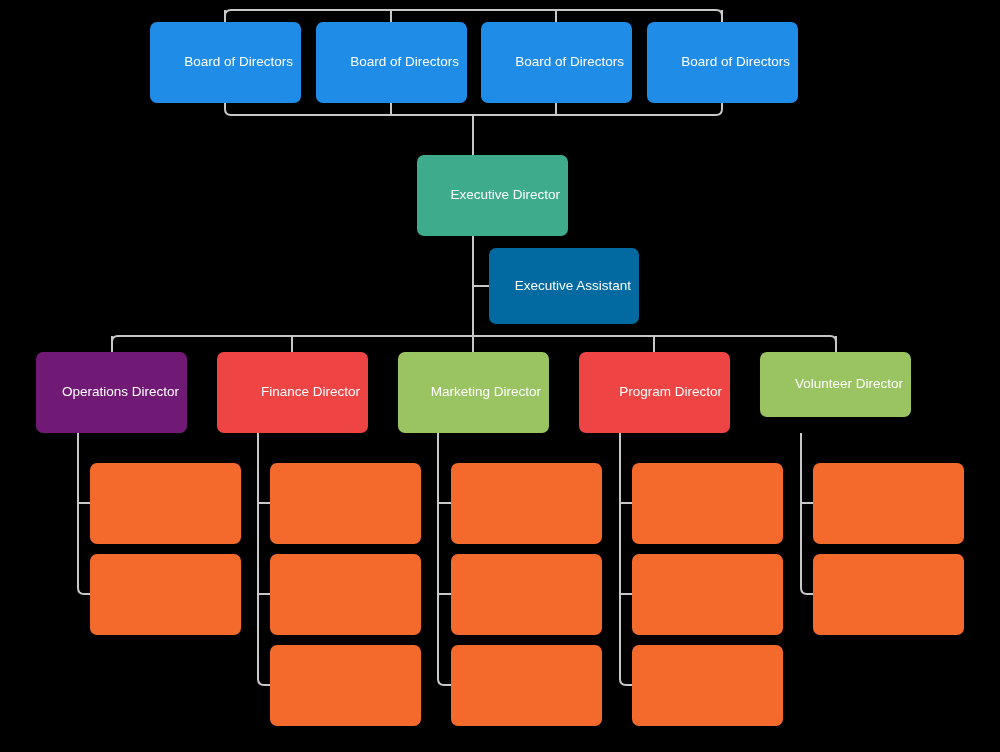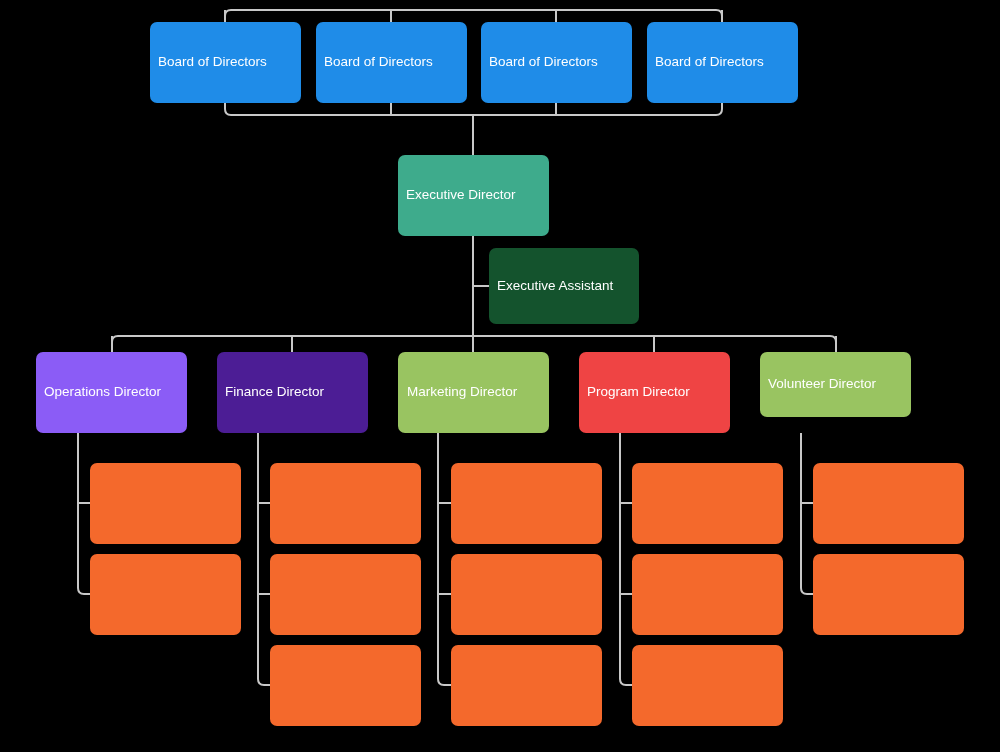--- a/index.html
+++ b/index.html
@@ -25,34 +25,34 @@
     width: 1000px;
     height: 752px;
     pointer-events: none;
   }
   .node {
     position: absolute;
     box-sizing: border-box;
     border-radius: 7px;
     display: flex;
     align-items: center;
-    justify-content: flex-start;
+    justify-content: flex-end;
     text-align: center;
     color: #ffffff;
     font-size: 13.5px;
     line-height: 1.25;
     padding: 4px 8px;
     cursor: pointer;
   }
   .node-label {
     display: block;
     white-space: nowrap;
   }
   .lvl-board   { background: #1f8ce8; }
-  .lvl-exec    { background: #3eab8c; }
+  .lvl-exec    { background: #3eab8c; margin-left: 19px; }
   .lvl-assist  { background: #4f62c8; }
   .lvl-dir     { background: #99c461; }
   .lvl-staff   { background: #f4692c; }
 </style>
 </head>
 <body>
 
 <div id="chart-canvas">
 
   <svg class="connector-layer" viewBox="0 0 1000 752" width="1000" height="752" aria-hidden="true">
@@ -111,27 +111,27 @@
       </div>
       <div class="node lvl-board" style="left: 481px; top: 22px; width: 151px; height: 81px; background: rgb(31, 140, 232);">
         <span class="node-label">Board of Directors</span>
       </div>
       <div class="node lvl-board" style="left: 647px; top: 22px; width: 151px; height: 81px; background: rgb(31, 140, 232);">
         <span class="node-label">Board of Directors</span>
       </div>
       <div class="node lvl-exec" style="left: 398px; top: 155px; width: 151px; height: 81px; background: rgb(62, 171, 140);">
         <span class="node-label">Executive Director</span>
       </div>
-      <div class="node lvl-assist" style="left: 489px; top: 248px; width: 150px; height: 76px; background: #14532d;">
+      <div class="node lvl-assist" style="left: 489px; top: 248px; width: 150px; height: 76px; background: #0369a1;">
         <span class="node-label">Executive Assistant</span>
       </div>
-      <div class="node lvl-dir" style="left: 36px; top: 352px; width: 151px; height: 81px; background: #8b5cf6;">
+      <div class="node lvl-dir" style="left: 36px; top: 352px; width: 151px; height: 81px; background: #701a75;">
         <span class="node-label">Operations Director</span>
       </div>
-      <div class="node lvl-dir" style="left: 217px; top: 352px; width: 151px; height: 81px; background: #4c1d95;">
+      <div class="node lvl-dir" style="left: 217px; top: 352px; width: 151px; height: 81px; background: #ef4444;">
         <span class="node-label">Finance Director</span>
       </div>
       <div class="node lvl-dir" style="left: 398px; top: 352px; width: 151px; height: 81px; background: rgb(153, 196, 97); padding-left: 9px;">
         <span class="node-label">Marketing Director</span>
       </div>
       <div class="node lvl-dir" style="left: 579px; top: 352px; width: 151px; height: 81px; background: #ef4444;">
         <span class="node-label">Program Director</span>
       </div>
       <div class="node lvl-dir" style="left: 760px; top: 352px; width: 151px; height: 65px; background: rgb(153, 196, 97);">
         <span class="node-label">Volunteer Director</span>

